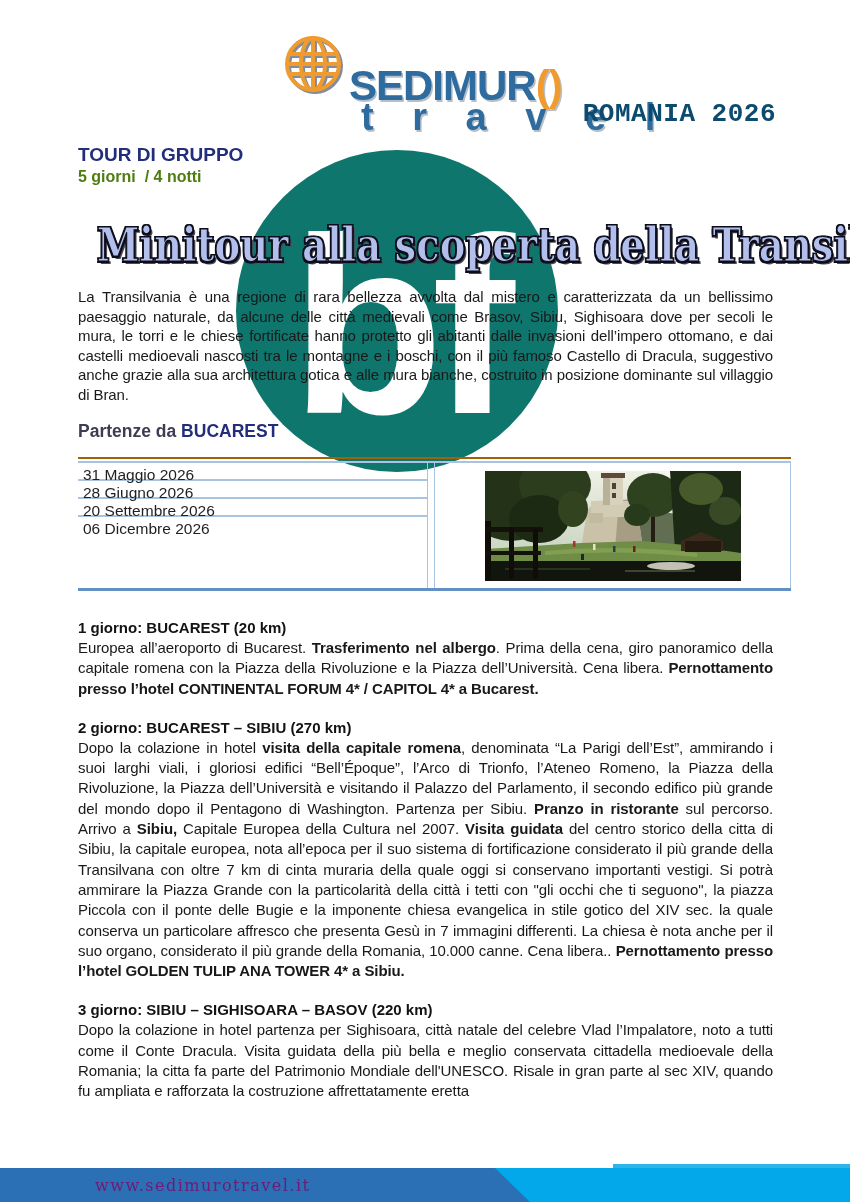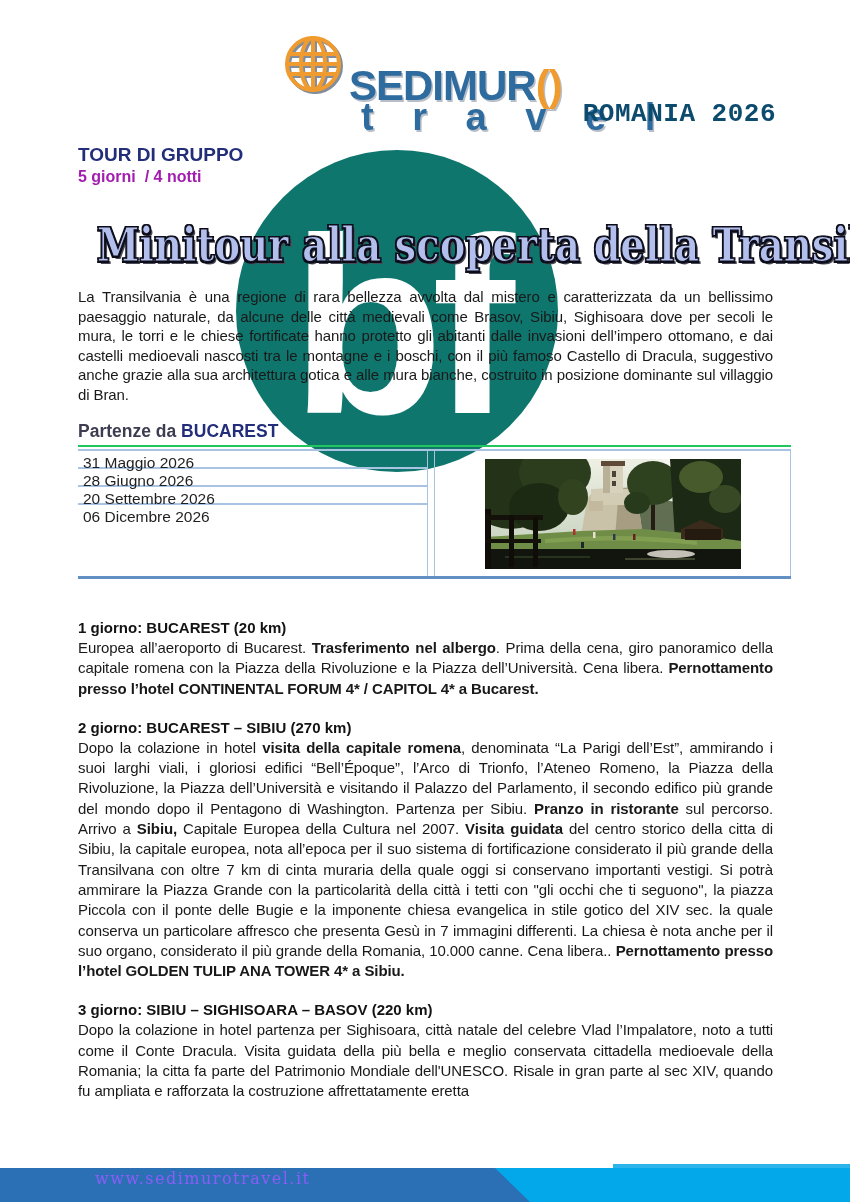--- a/index.html
+++ b/index.html
@@ -18,37 +18,37 @@
   .logo-text{margin-left:4px;margin-top:38px;}
   .brand{font-size:42px;font-weight:bold;letter-spacing:-1px;color:#2e6b9e;line-height:44px;
          text-shadow:1.5px 1.5px 0 rgba(20,40,70,.30);}
   .brand .paren{color:#f09b2f;font-weight:bold;}
   .travel{font-size:38px;font-weight:bold;color:#2e6b9e;letter-spacing:14px;line-height:26px;
           margin:-4px 0 0 12px;text-shadow:1.5px 1.5px 0 rgba(20,40,70,.30);}
   .edition{position:absolute;top:99px;right:74px;font-family:Liberation Mono, monospace;
            font-weight:bold;font-size:26px;color:#0c4a6e;letter-spacing:.5px;}
 
   .tour-type{position:absolute;top:144px;left:78px;font-size:19px;font-weight:bold;color:#232e7a;}
-  .duration{position:absolute;top:168px;left:78px;font-size:16px;font-weight:600;color:#a21caf;white-space:pre-wrap;}
+  .duration{position:absolute;top:168px;left:78px;font-size:16px;font-weight:600;color:#4d7c0f;white-space:pre-wrap;}
 
   
   .main-title{position:absolute;top:219px;left:0;width:850px;text-align:center;}
   .main-title span{display:inline-block;font-family:"DejaVu Serif",serif;font-weight:bold;
       font-size:47px;line-height:52px;color:#b2bfec;transform:scaleX(.82);transform-origin:center;
       -webkit-text-stroke:1.2px #0d0d1a;white-space:nowrap;
       text-shadow:-1.5px -1.5px 0 #0d0d1a,1.5px -1.5px 0 #0d0d1a,-1.5px 1.5px 0 #0d0d1a,
                   1.5px 1.5px 0 #0d0d1a,3px 3px 0 #4a4a58;}
 
   .intro{position:absolute;top:287px;left:78px;width:695px;font-size:15px;line-height:19.6px;
          text-align:justify;color:#191919;letter-spacing:-.1px;}
 
   
   .departures{position:absolute;top:421px;left:78px;width:713px;}
-  .dep-heading{font-size:17.5px;font-weight:bold;padding-bottom:3px;
-               border-bottom:2px solid #22c55e;margin-bottom:2px;}
+  .dep-heading{font-size:17.5px;font-weight:bold;padding-bottom:15px;
+               border-bottom:2px solid #a16207;margin-bottom:2px;}
   .dep-prefix{color:#3d3d52;}
   .dep-city{color:#232e7a;}
   .dep-body{display:flex;border-top:2px solid #a9c3e2;border-bottom:3px solid #628fc4;}
   .dates{width:349px;border-right:1px solid #a9c3e2;}
   .date-row{height:18px;line-height:23px;border-bottom:2px solid #a9c3e2;box-sizing:border-box;
             font-size:15.5px;color:#1f1f1f;padding-left:5px;}
   .date-row:last-child{border-bottom:none;}
   .photo-cell{flex:1;margin-left:6px;border-left:1px solid #a9c3e2;border-right:1px solid #a9c3e2;
               display:flex;align-items:center;justify-content:center;height:125px;}
 
@@ -57,22 +57,22 @@
   .day{margin-bottom:19px;}
   .day-title{font-size:15px;font-weight:bold;line-height:20px;color:#131313;}
   .day-text{font-size:15px;line-height:20.3px;text-align:justify;color:#191919;letter-spacing:-.1px;}
   .day-text .b{font-weight:bold;}
 
   
   .band-dark{position:absolute;bottom:0;left:0;width:850px;height:34px;background:#2b70b5;}
   .band-cyan{position:absolute;bottom:0;left:495px;right:0;height:34px;background:#02a8e9;
              clip-path:polygon(0 0,100% 0,100% 100%,35px 100%);}
   .band-strip{position:absolute;bottom:34px;left:613px;right:0;height:4px;background:#2cb4eb;}
-  .footer-url{position:absolute;bottom:14px;left:95px;font-family:"DejaVu Serif",serif;
-              font-size:16px;color:#8b5cf6;letter-spacing:1.5px;cursor:pointer;}
+  .footer-url{position:absolute;bottom:7px;left:95px;font-family:"DejaVu Serif",serif;
+              font-size:16px;color:#701a75;letter-spacing:1.5px;cursor:pointer;}
 </style>
 </head>
 <body>
 
 <div class="page">
 
   <div class="watermark">
     <span>bf</span>
   </div>
 

